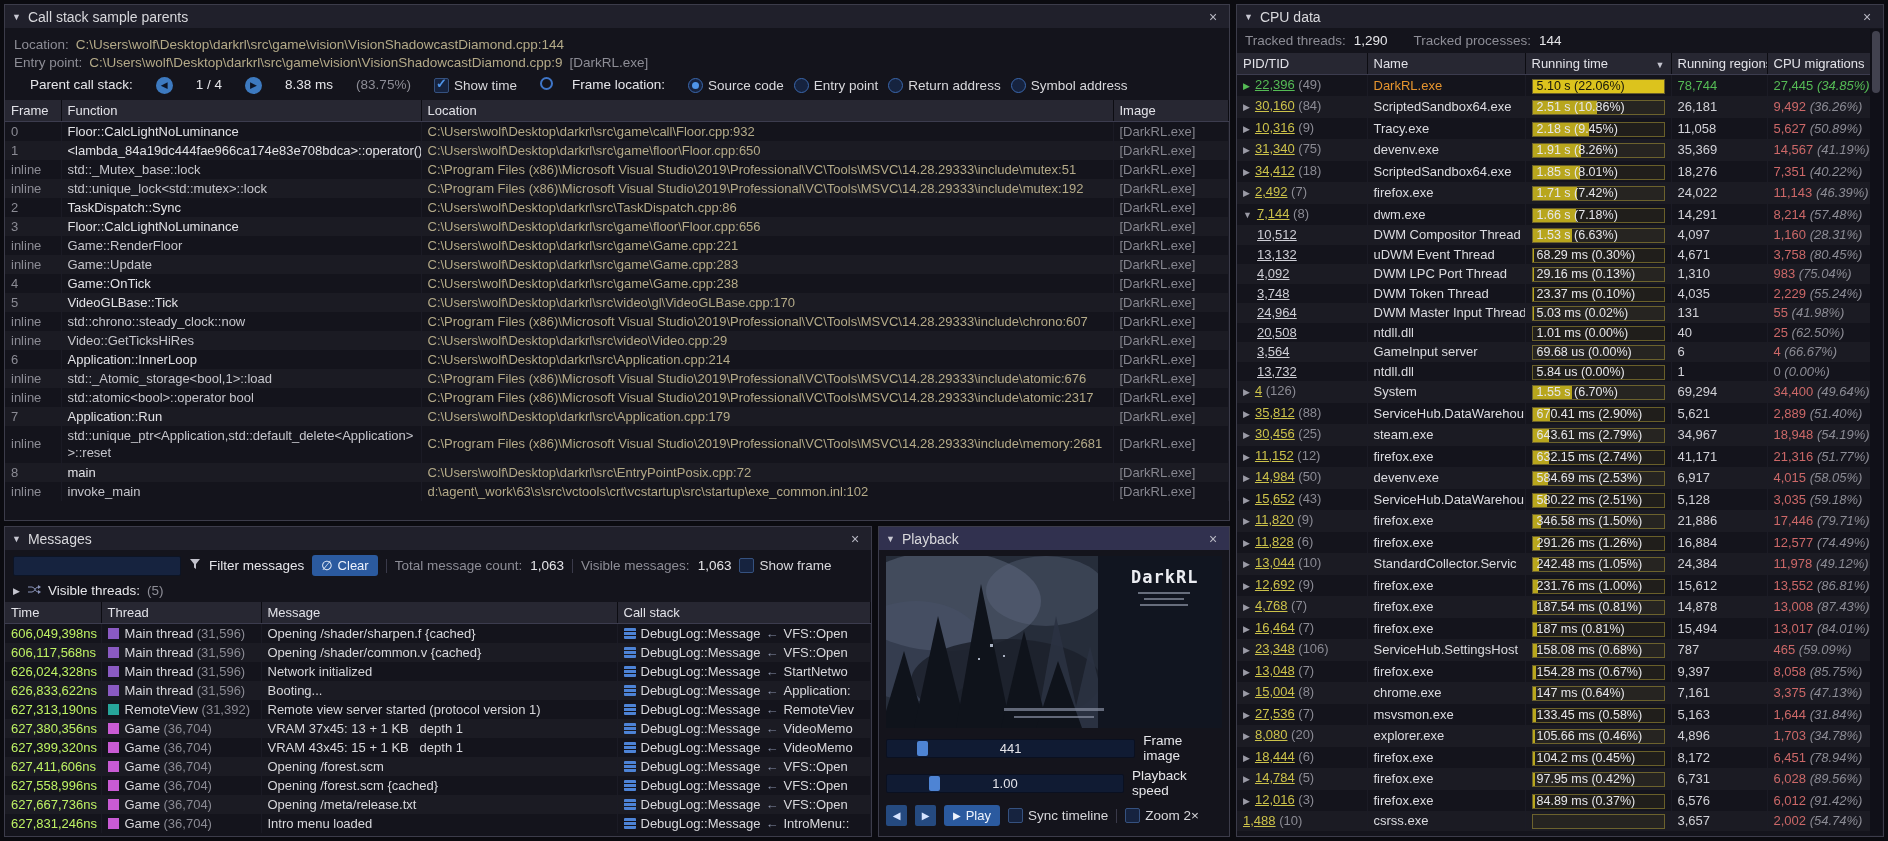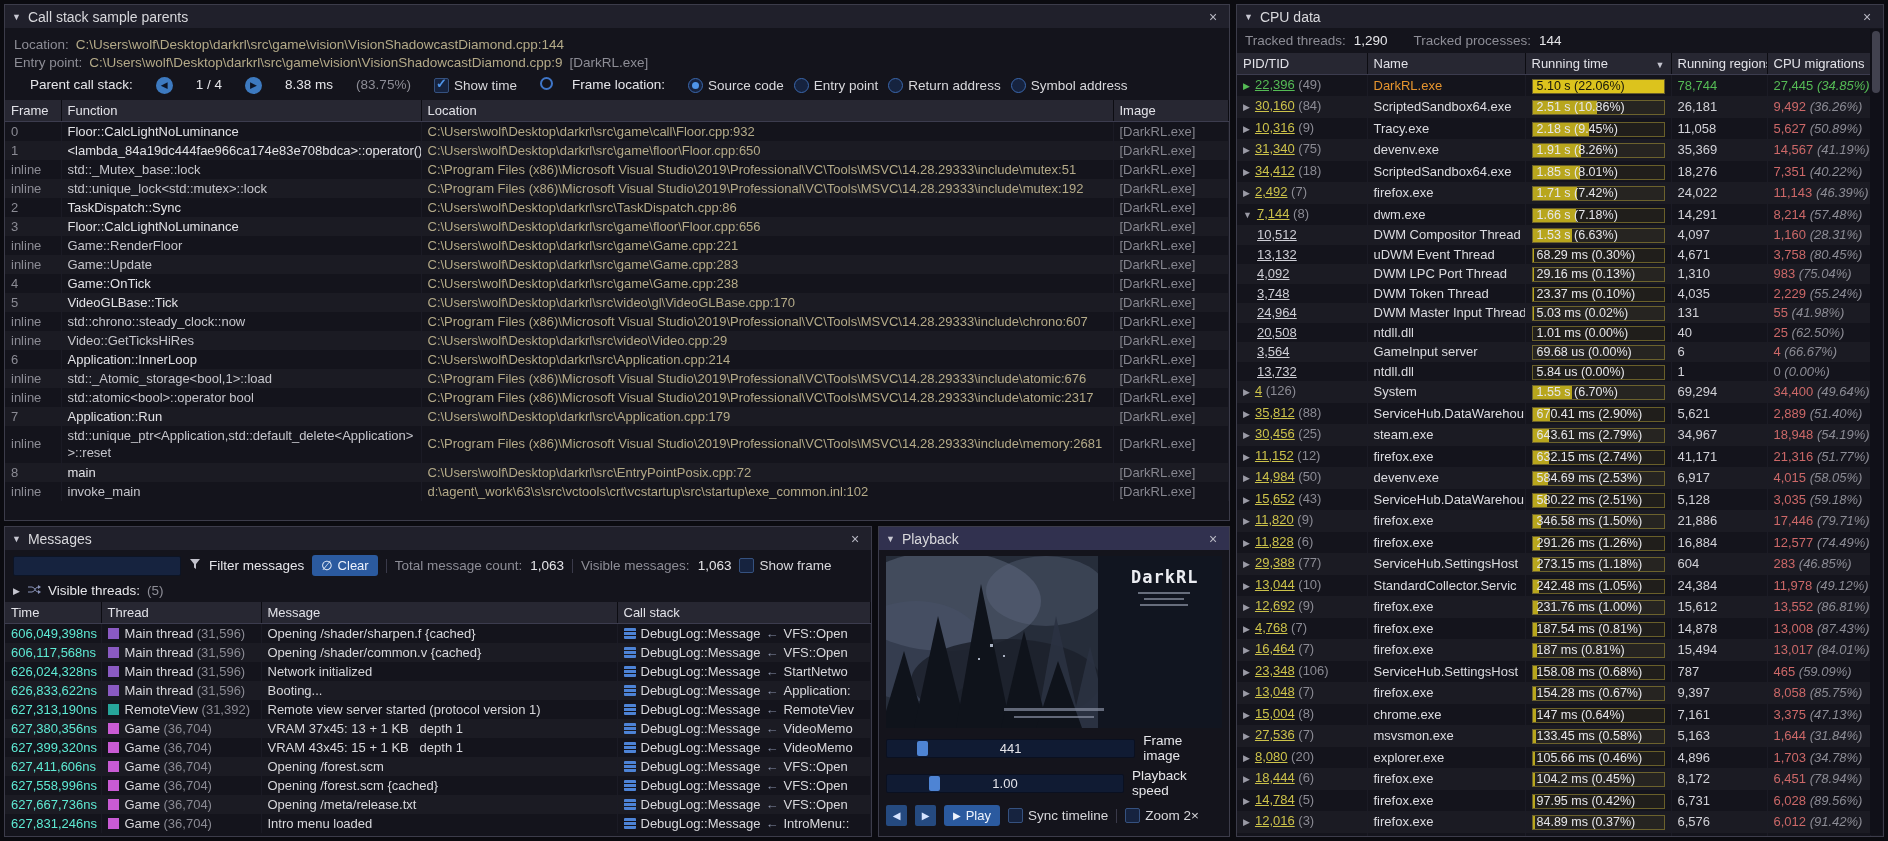--- a/index.html
+++ b/index.html
@@ -44,21 +44,21 @@
   .csr.wrap td{white-space:normal;height:auto;line-height:17px;padding-top:1px;padding-bottom:2px;overflow-wrap:anywhere;}
   
   .msg-controls{display:flex;align-items:center;gap:8px;padding:5px 8px;font-size:13.5px;white-space:nowrap;}
   .txtin{width:168px;height:20px;background:var(--frame-bg);border:1px solid #0d1424;border-radius:2px;color:#dcdce2;padding:0 5px;font-family:inherit;font-size:13px;}
   .btn{display:inline-flex;align-items:center;gap:5px;height:21px;padding:0 9px;background:#2b5a9f;border-radius:3px;color:#eef3fc;font-size:13px;}
   .vsep{width:1px;height:14px;background:#3a3a4a;}
   .threads-row{display:flex;align-items:center;gap:7px;padding:2px 8px 4px 8px;font-size:13.5px;}
   .tri{font-size:9px;color:#c6c6d0;}
   .swatch{display:inline-block;width:11px;height:11px;margin-right:6px;vertical-align:-1px;}
   .tcount{color:#8b8b94;}
-  .m-time{color:#5eead4;}
+  .m-time{color:#bef264;}
   .cs-ic{display:inline-block;width:12px;height:11px;margin-right:5px;vertical-align:-1px;background:repeating-linear-gradient(to bottom,#4d83d6 0 3px,transparent 3px 4px);border-radius:1px;}
   .csarrow{color:#8890a8;margin:0 5px;}
   
   .pb-body{padding:6px 7px;}
   .pb-img{width:336px;height:172px;background:#151821;}
   .slider-row{display:flex;align-items:center;gap:8px;margin-top:5px;font-size:13.5px;}
   .slider{position:relative;width:252px;height:19px;background:#101b33;border:1px solid #0a1020;border-radius:2px;}
   .grab{position:absolute;top:1px;width:11px;height:15px;background:#4e84d4;border-radius:2px;}
   .sval{position:absolute;left:0;right:0;text-align:center;line-height:18px;font-size:13px;color:#e4e4ea;}
   .pb-btns{display:flex;align-items:center;gap:8px;margin-top:7px;font-size:13.5px;}
@@ -790,32 +790,20 @@
             <td class="p-time">
               <div class="timebar">
                 <div class="fill" style="width: 5.7%;"></div>
                 <span class="btxt">291.26 ms (1.26%)</span>
               </div>
             </td>
             <td class="p-reg">16,884</td>
             <td class="p-mig"><span class="mign">12,577</span><span class="migp"> (74.49%)</span></td>
           </tr>
           <tr class="cpur">
-            <td class="p-pid"><span class="arrow">▶</span><span class="pidv">29,388</span><span class="pidc"> (77)</span></td>
-            <td class="p-name">ServiceHub.SettingsHost</td>
-            <td class="p-time">
-              <div class="timebar">
-                <div class="fill" style="width: 5.4%;"></div>
-                <span class="btxt">273.15 ms (1.18%)</span>
-              </div>
-            </td>
-            <td class="p-reg">604</td>
-            <td class="p-mig"><span class="mign">283</span><span class="migp"> (46.85%)</span></td>
-          </tr>
-          <tr class="cpur">
             <td class="p-pid"><span class="arrow">▶</span><span class="pidv">13,044</span><span class="pidc"> (10)</span></td>
             <td class="p-name">StandardCollector.Servic</td>
             <td class="p-time">
               <div class="timebar">
                 <div class="fill" style="width: 4.8%;"></div>
                 <span class="btxt">242.48 ms (1.05%)</span>
               </div>
             </td>
             <td class="p-reg">24,384</td>
             <td class="p-mig"><span class="mign">11,978</span><span class="migp"> (49.12%)</span></td>

